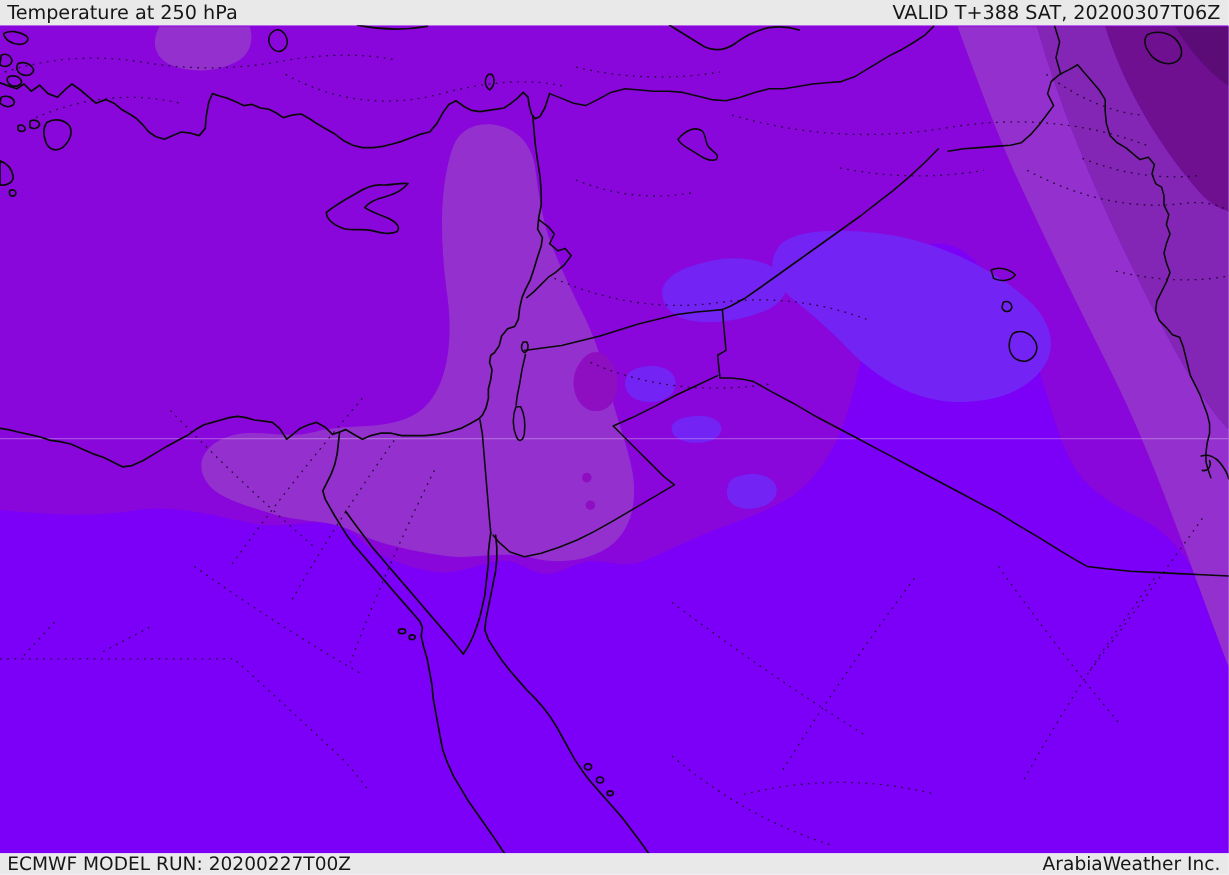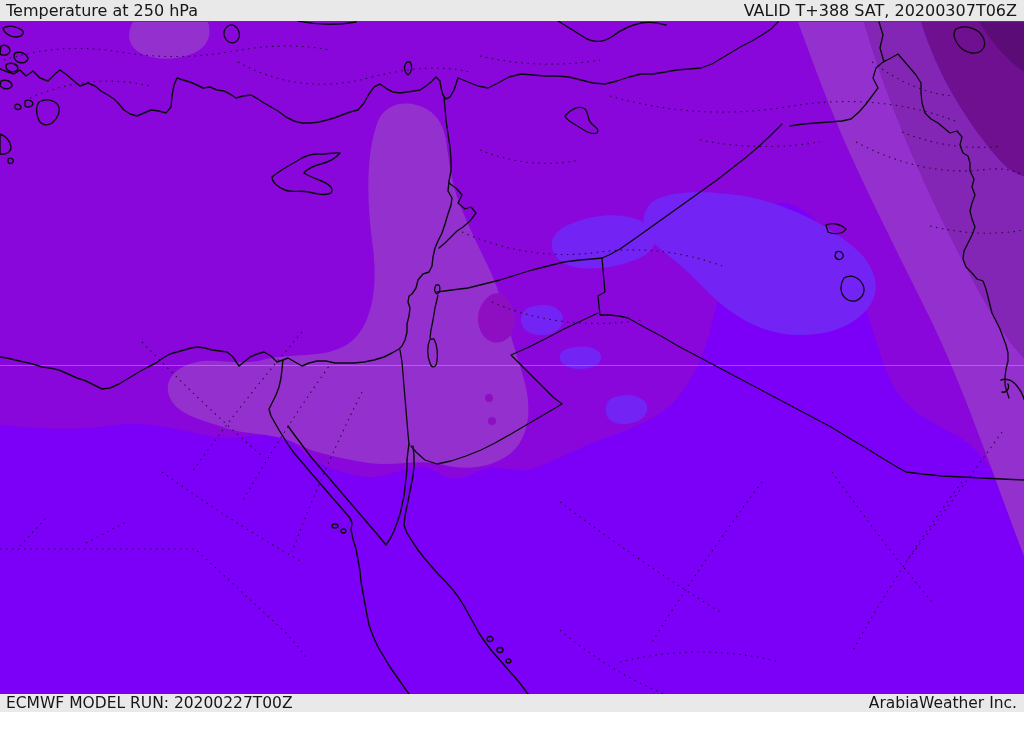--- a/index.html
+++ b/index.html
@@ -5,21 +5,21 @@
   html,body{margin:0;padding:0;background:#ffffff;}
   .screen{
     position:relative;width:1024px;height:729px;overflow:hidden;
     font-family:"DejaVu Sans","Liberation Sans",sans-serif;
   }
   .bar{
     position:absolute;left:0;width:1024px;background:#E9E9E9;color:#161616;
     white-space:nowrap;
   }
   .bar-top{top:0;height:21px;font-size:16px;line-height:21px;}
-  .bar-bottom{top:694px;height:18px;font-size:15.5px;line-height:18px;}
+  .bar-bottom{top:711px;height:18px;font-size:15.5px;line-height:18px;}
   .bar .left{position:absolute;left:6px;top:0;}
   .bar .right{position:absolute;right:7px;top:0;}
   .mapwrap{position:absolute;top:21px;left:0;width:1024px;height:690px;}
   svg{display:block;}
 </style>
 </head>
 <body>
 
 <div class="screen">
 

